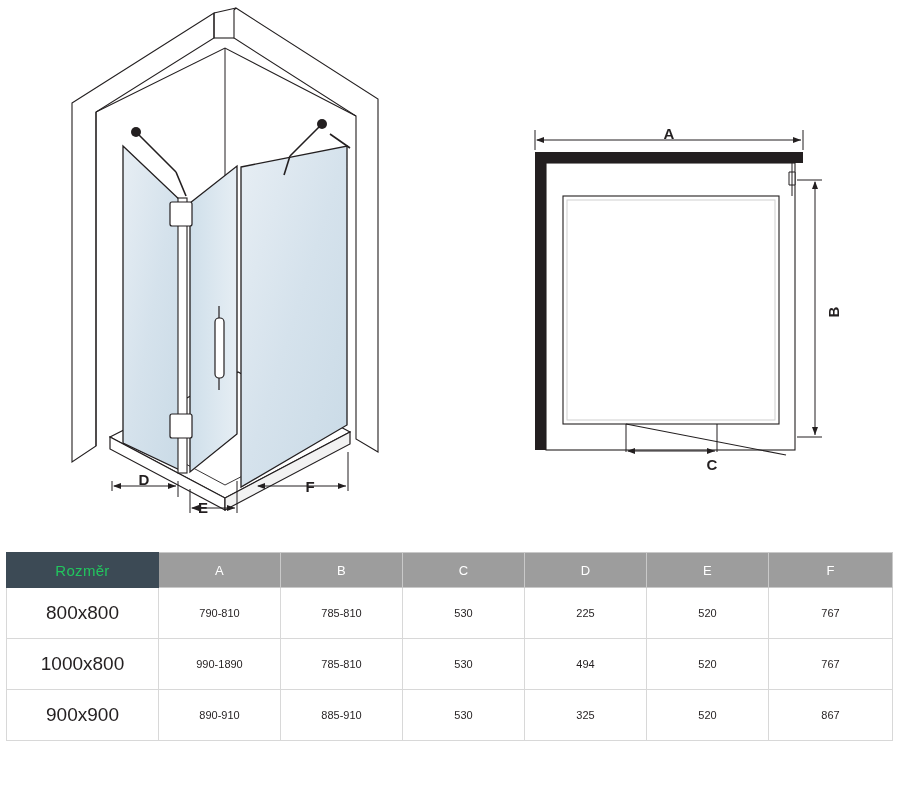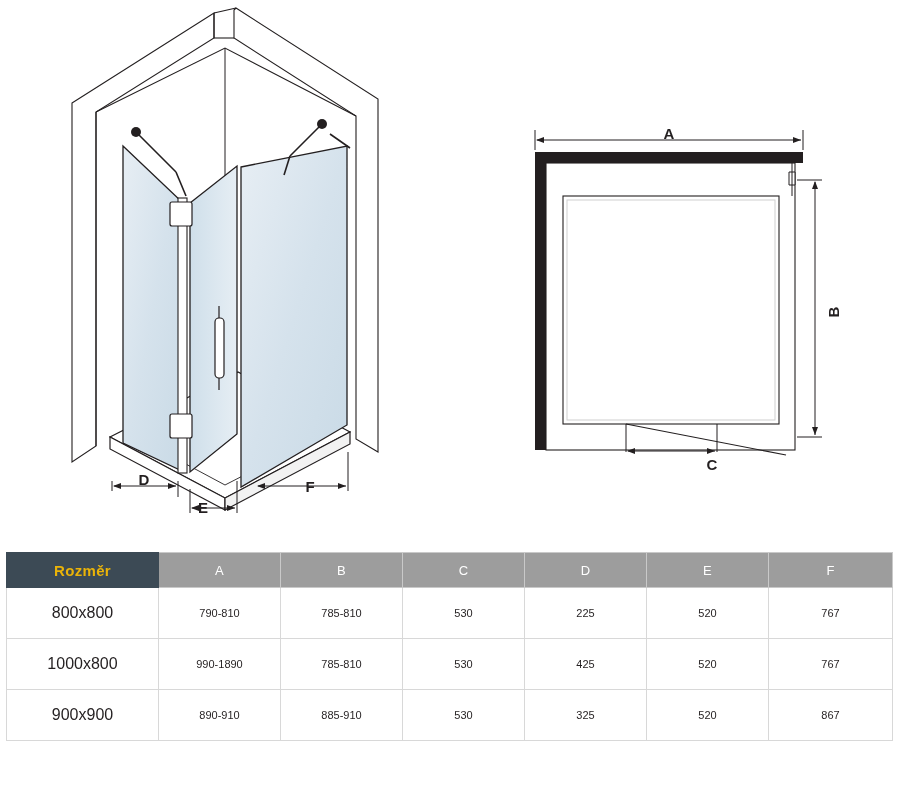--- a/index.html
+++ b/index.html
@@ -53,35 +53,35 @@
     background: #9d9d9d;
     color: #ffffff;
     font-weight: normal;
     height: 32px;
     border: 1px solid #c9c9c9;
     text-align: center;
     letter-spacing: .3px;
   }
   table.spec th.first {
     background: #3c4a55;
-    color: #eab308;
-    font-weight: bold;
+    color: #22c55e;
+    font-weight: normal;
     font-size: 15px;
     border: 1px solid #3c4a55;
   }
   table.spec td {
     height: 48px;
     border: 1px solid #d8d8d8;
     text-align: center;
     color: #231f20;
     font-size: 11px;
     background: #ffffff;
   }
   table.spec td.rowhead {
-    font-size: 16px;
+    font-size: 19px;
   }
   col.c0 { width: 152px; }
   col.c1 { width: 122px; }
   col.c2 { width: 122px; }
   col.c3 { width: 122px; }
   col.c4 { width: 122px; }
   col.c5 { width: 122px; }
   col.c6 { width: 124px; }
 </style>
 </head>
@@ -244,21 +244,21 @@
           <td>530</td>
           <td>225</td>
           <td>520</td>
           <td>767</td>
         </tr>
         <tr>
           <td class="rowhead">1000x800</td>
           <td>990-1890</td>
           <td>785-810</td>
           <td>530</td>
-          <td>425</td>
+          <td>494</td>
           <td>520</td>
           <td>767</td>
         </tr>
         <tr>
           <td class="rowhead">900x900</td>
           <td>890-910</td>
           <td>885-910</td>
           <td>530</td>
           <td>325</td>
           <td>520</td>

